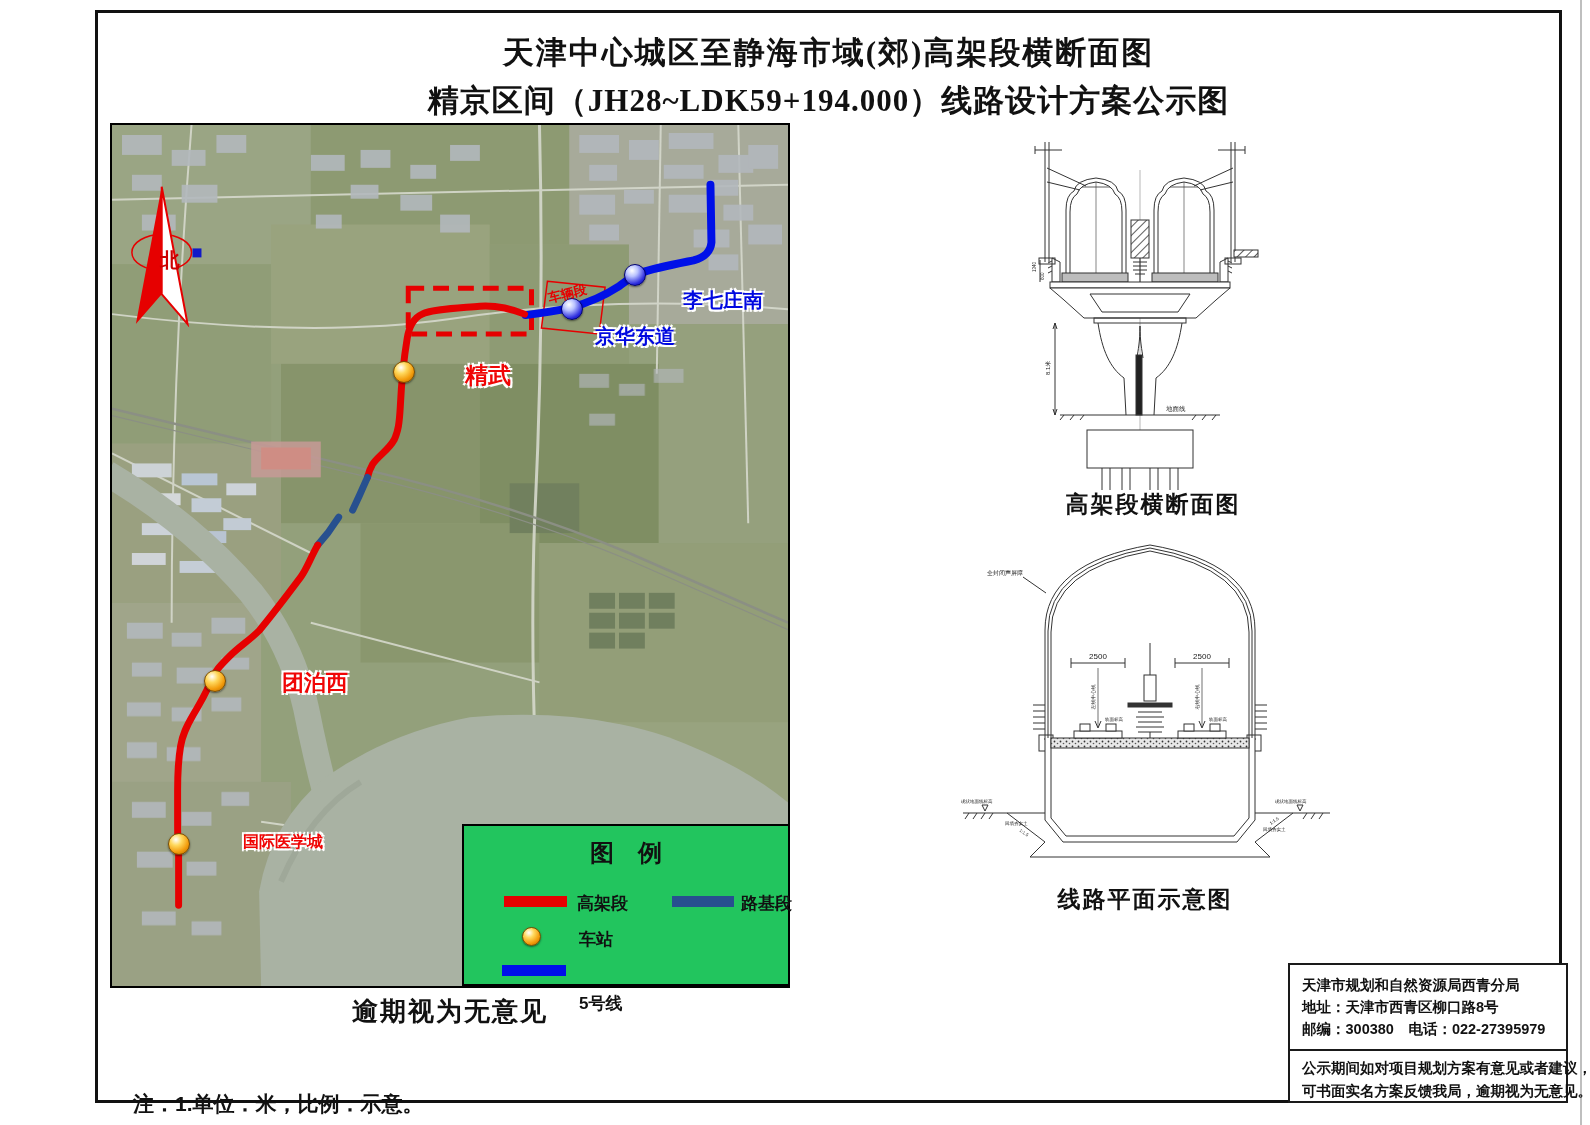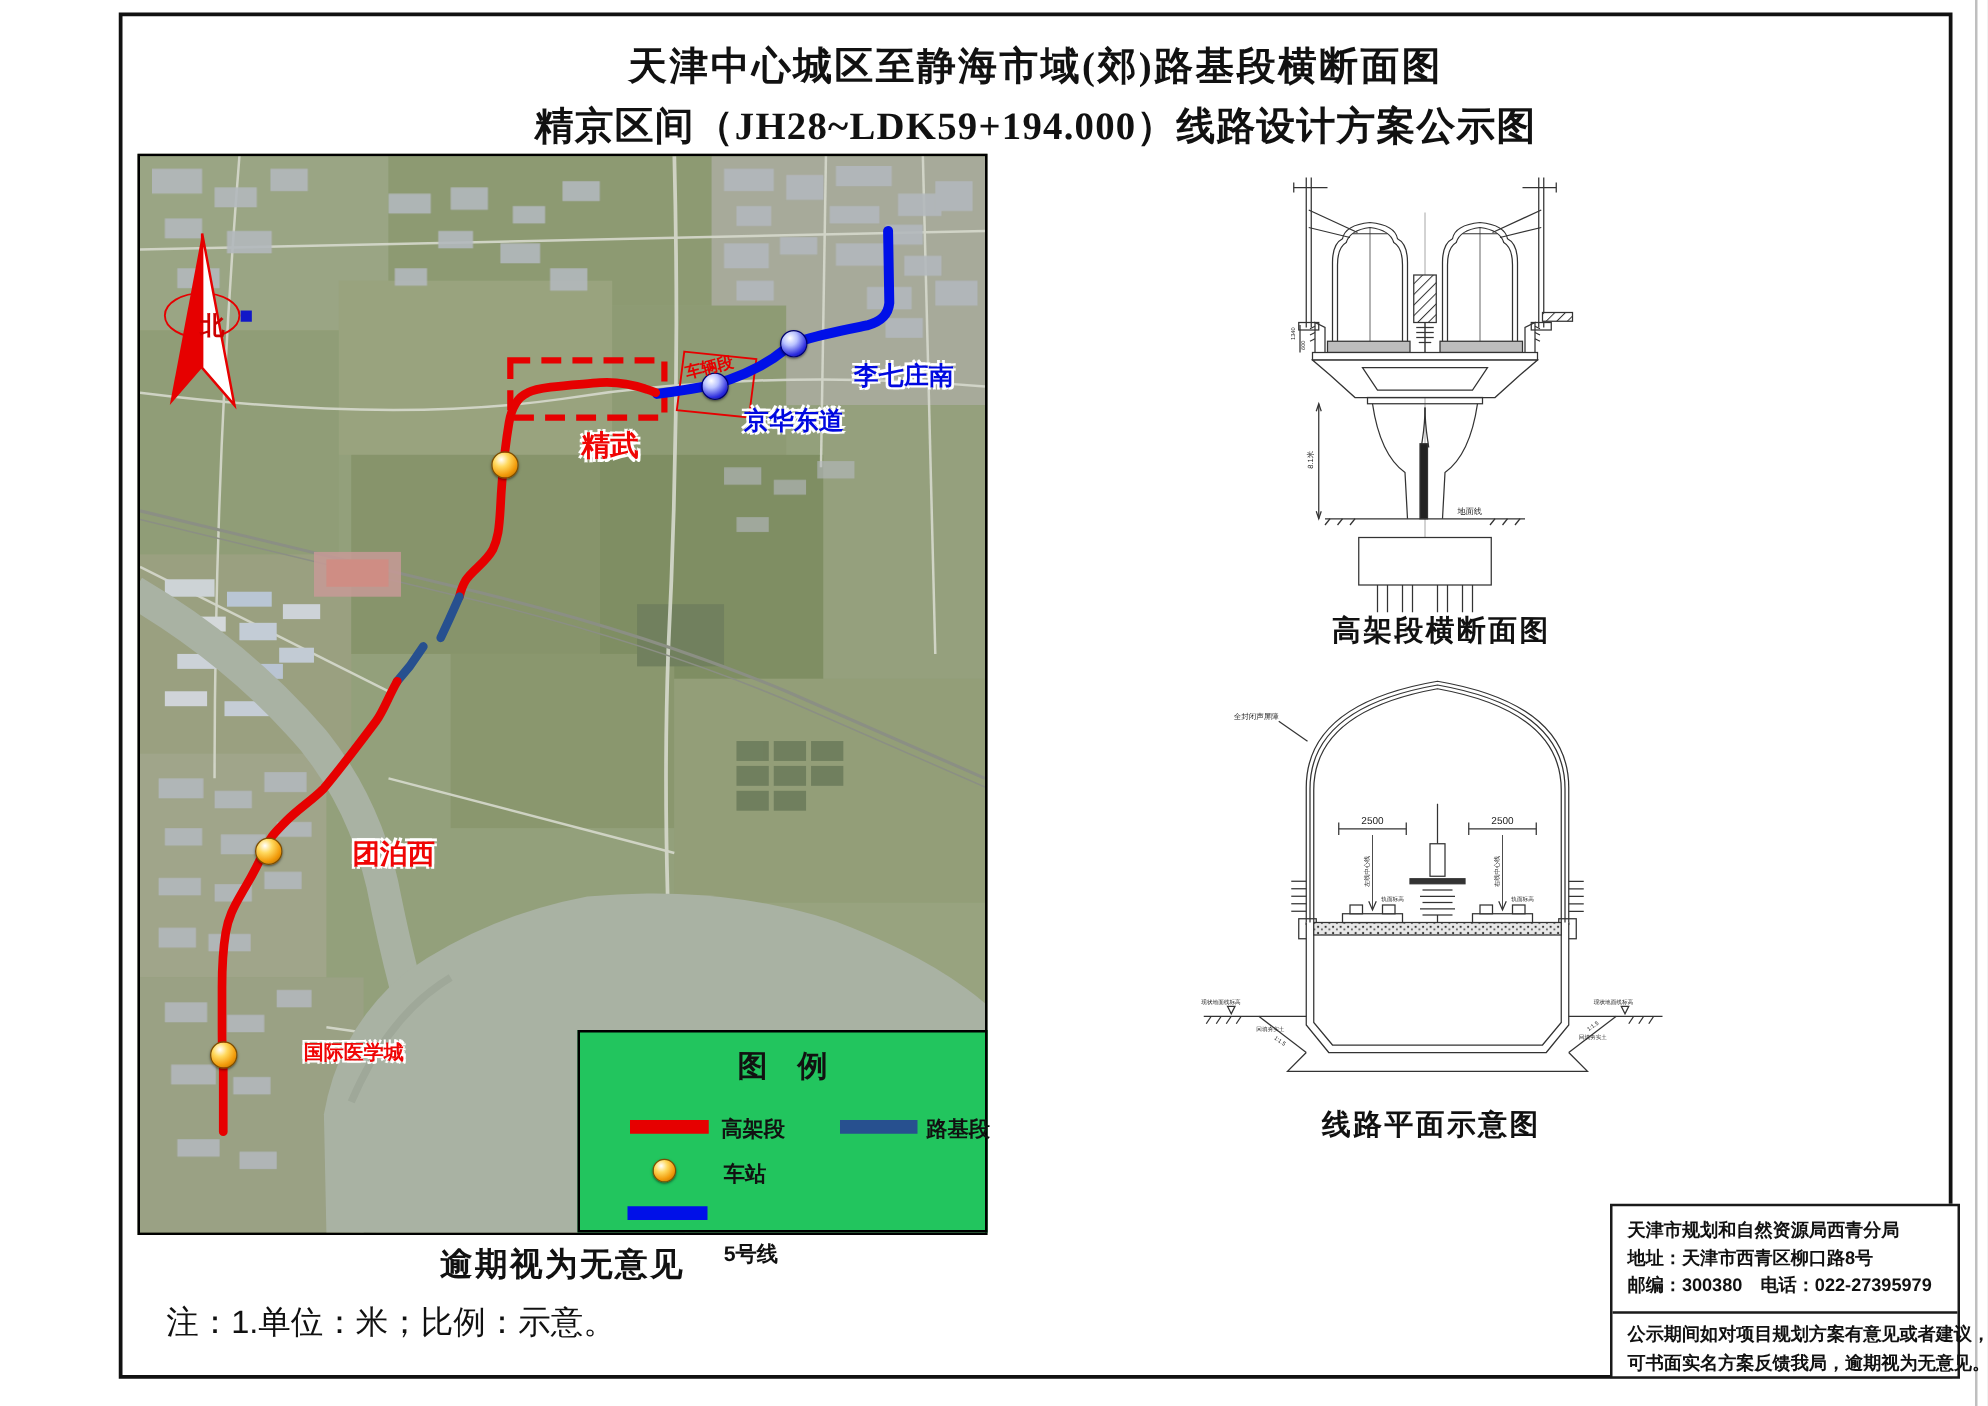--- a/index.html
+++ b/index.html
@@ -24,21 +24,21 @@
   .stn-red{color:#f00505;font-size:23px;}
   .stn-blue{color:#0008e0;font-size:20px;}
   .depot-label{position:absolute;color:#e60000;font-size:13px;font-weight:600;transform:rotate(-14deg);white-space:nowrap;}
   
   #legend{position:absolute;left:350px;top:699px;width:328px;height:162px;background:#22c55e;border:2px solid #000;box-sizing:border-box;}
   .legend-title{position:absolute;left:0;top:11px;width:100%;text-align:center;font-size:24px;font-weight:700;color:#111;}
   .legend-label{position:absolute;font-size:17px;font-weight:600;color:#111;white-space:nowrap;}
   .swatch{position:absolute;height:11px;}
   
   .map-caption{position:absolute;left:110px;top:994px;width:680px;text-align:center;font-size:26px;font-weight:700;color:#111;letter-spacing:2px;}
-  .map-note{position:absolute;left:133px;top:1040px;font-size:26px;font-weight:400;color:#111;}
+  .map-note{position:absolute;left:133px;top:1090px;font-size:21px;font-weight:700;color:#111;}
   .sec-caption{position:absolute;width:330px;text-align:center;font-size:23px;font-weight:700;color:#111;letter-spacing:2px;}
   #cap-elevated{left:988px;top:489px;}
   #cap-subgrade{left:980px;top:884px;}
   
   #xsec-elevated{position:absolute;left:990px;top:130px;width:300px;height:360px;}
   #xsec-subgrade{position:absolute;left:945px;top:535px;width:390px;height:330px;}
   
   #infobox{position:absolute;left:1288px;top:963px;width:280px;height:140px;border:2px solid #1a1a1a;box-sizing:border-box;background:#fff;}
   #infobox .sec1{padding:9px 8px 0 12px;border-bottom:2px solid #1a1a1a;height:75px;}
   #infobox .sec2{padding:6px 6px 0 12px;}
@@ -47,21 +47,21 @@
   svg text{font-family:"Liberation Sans","DejaVu Sans",sans-serif;}
 </style>
 </head>
 <body>
 
 <div id="sheet">
   <div id="frame"></div>
   <div id="edge-right"></div>
 
   <div class="title-wrap">
-    <div class="title-l1">天津中心城区至静海市域(郊)路基段横断面图</div>
+    <div class="title-l1">天津中心城区至静海市域(郊)高架段横断面图</div>
     <div class="title-l2">精京区间（JH28~LDK59+194.000）线路设计方案公示图</div>
   </div>
 
   <div id="map">
     <svg viewBox="0 0 680 865" preserveAspectRatio="none">
 
       <g>
         <rect x="0" y="0" width="200" height="140" fill="#9aa584"></rect>
         <rect x="200" y="0" width="260" height="120" fill="#8d9a72"></rect>
         <rect x="460" y="0" width="220" height="200" fill="#a7aa9a"></rect>
@@ -204,21 +204,21 @@
         <rect x="81" y="124" width="9" height="9" fill="#1118c8"></rect>
       </g>
     </svg>
 
     <div class="sphere orange" style="left:281px;top:236px;"></div>
     <div class="sphere orange" style="left:92px;top:545px;"></div>
     <div class="sphere orange" style="left:56px;top:708px;"></div>
     <div class="sphere blue" style="left:449px;top:173px;"></div>
     <div class="sphere blue" style="left:512px;top:139px;"></div>
 
-    <div class="stn-label stn-red" style="left:310px;top:216px;">精武</div>
+    <div class="stn-label stn-red" style="left:310px;top:235px;">精武</div>
     <div class="stn-label stn-red" style="font-size:22px;left:127px;top:543px;">团泊西</div>
     <div class="stn-label stn-red" style="font-size:16px;left:88px;top:707px;">国际医学城</div>
     <div class="stn-label stn-blue" style="left:440px;top:198px;">京华东道</div>
     <div class="stn-label stn-blue" style="left:528px;top:162px;">李七庄南</div>
     <div class="depot-label" style="left:436px;top:160px;">车辆段</div>
 
     <div id="legend">
       <div class="legend-title">图　例</div>
       <div class="swatch" style="left:40px;top:70px;width:63px;background:#e60000;"></div>
       <div class="legend-label" style="left:113px;top:66px;">高架段</div>

